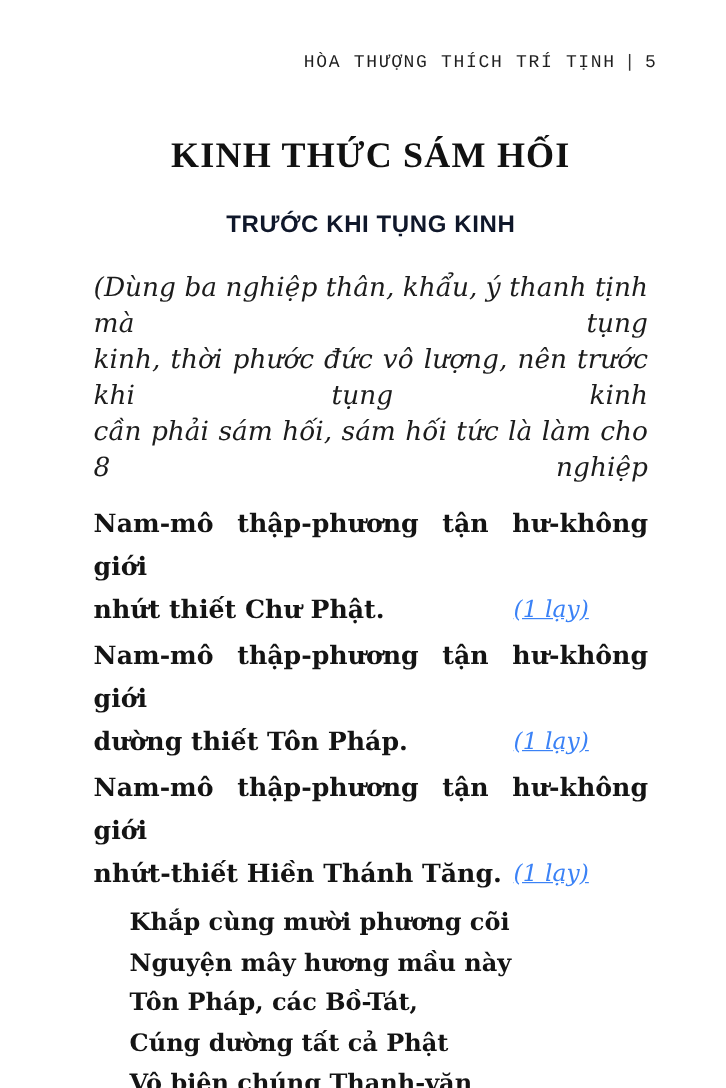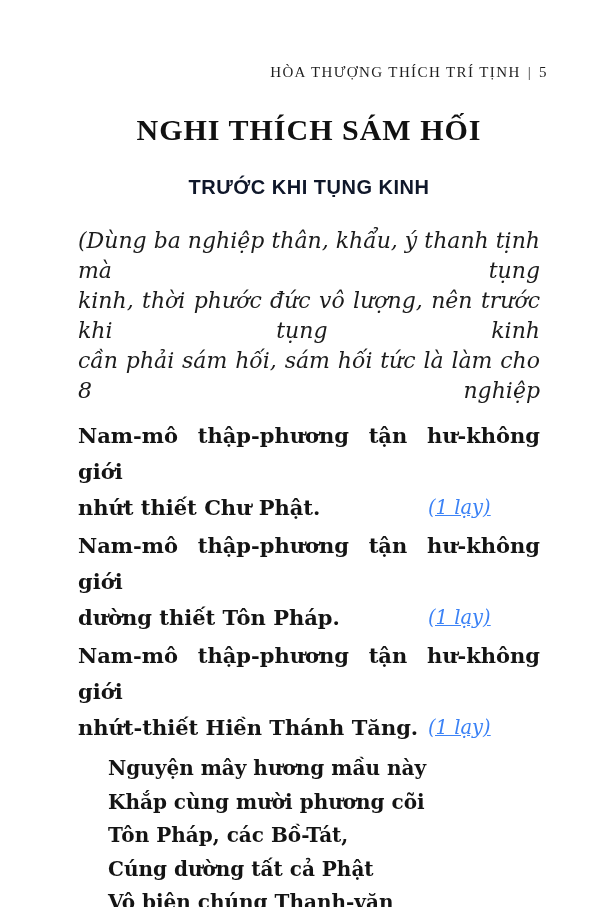--- a/index.html
+++ b/index.html
@@ -10,26 +10,25 @@
     height: 907px;
     background: #ffffff;
     color: #1b1b1b;
     font-family: "DejaVu Serif", serif;
     overflow: hidden;
   }
   .running-header {
     position: absolute;
     top: 44px;
     right: 57px;
-    font-family: Liberation Serif, serif;
+    font-family: Liberation Mono, monospace;
     font-size: 15px;
     letter-spacing: 1.4px;
     color: #1f1f1f;
     white-space: nowrap;
-    margin-top: 20px;
   }
   .running-header .sep { padding: 0 7px; font-weight: 300; color: #333; }
   .content {
     position: absolute;
     left: 78px;
     top: 0;
     width: 462px;
   }
   .book-title {
     margin: 0;
@@ -107,21 +106,21 @@
 <body>
 
 <div class="page">
 
   <div class="running-header">
     <span>HÒA THƯỢNG THÍCH TRÍ TỊNH</span><span class="sep">|</span><span>5</span>
   </div>
 
   <div class="content">
 
-    <h1 class="book-title">NGHI THÍCH SÁM HỐI</h1>
+    <h1 class="book-title">KINH THỨC SÁM HỐI</h1>
 
     <h2 class="book-subtitle">TRƯỚC KHI TỤNG KINH</h2>
 
     <div class="intro">
       <div class="jline">(Dùng ba nghiệp thân, khẩu, ý thanh tịnh mà tụng</div>
       <div class="jline">kinh, thời phước đức vô lượng, nên trước khi tụng kinh</div>
       <div class="jline">cần phải sám hối, sám hối tức là làm cho 8 nghiệp</div>
     </div>
 
     <div class="homages">
@@ -147,22 +146,22 @@
         <div class="homage-l2">
           <span>nhứt-thiết Hiền Thánh Tăng.</span>
           <span class="lay-note">(1 lạy)</span>
         </div>
       </div>
 
     </div>
 
 
     <div class="verse">
+      <div>Khắp cùng mười phương cõi</div>
       <div>Nguyện mây hương mầu này</div>
-      <div>Khắp cùng mười phương cõi</div>
       <div>Tôn Pháp, các Bồ-Tát,</div>
       <div>Cúng dường tất cả Phật</div>
       <div>Vô biên chúng Thanh-văn</div>
 
     </div>
 
   </div>
 </div>
 
 </body></html>

